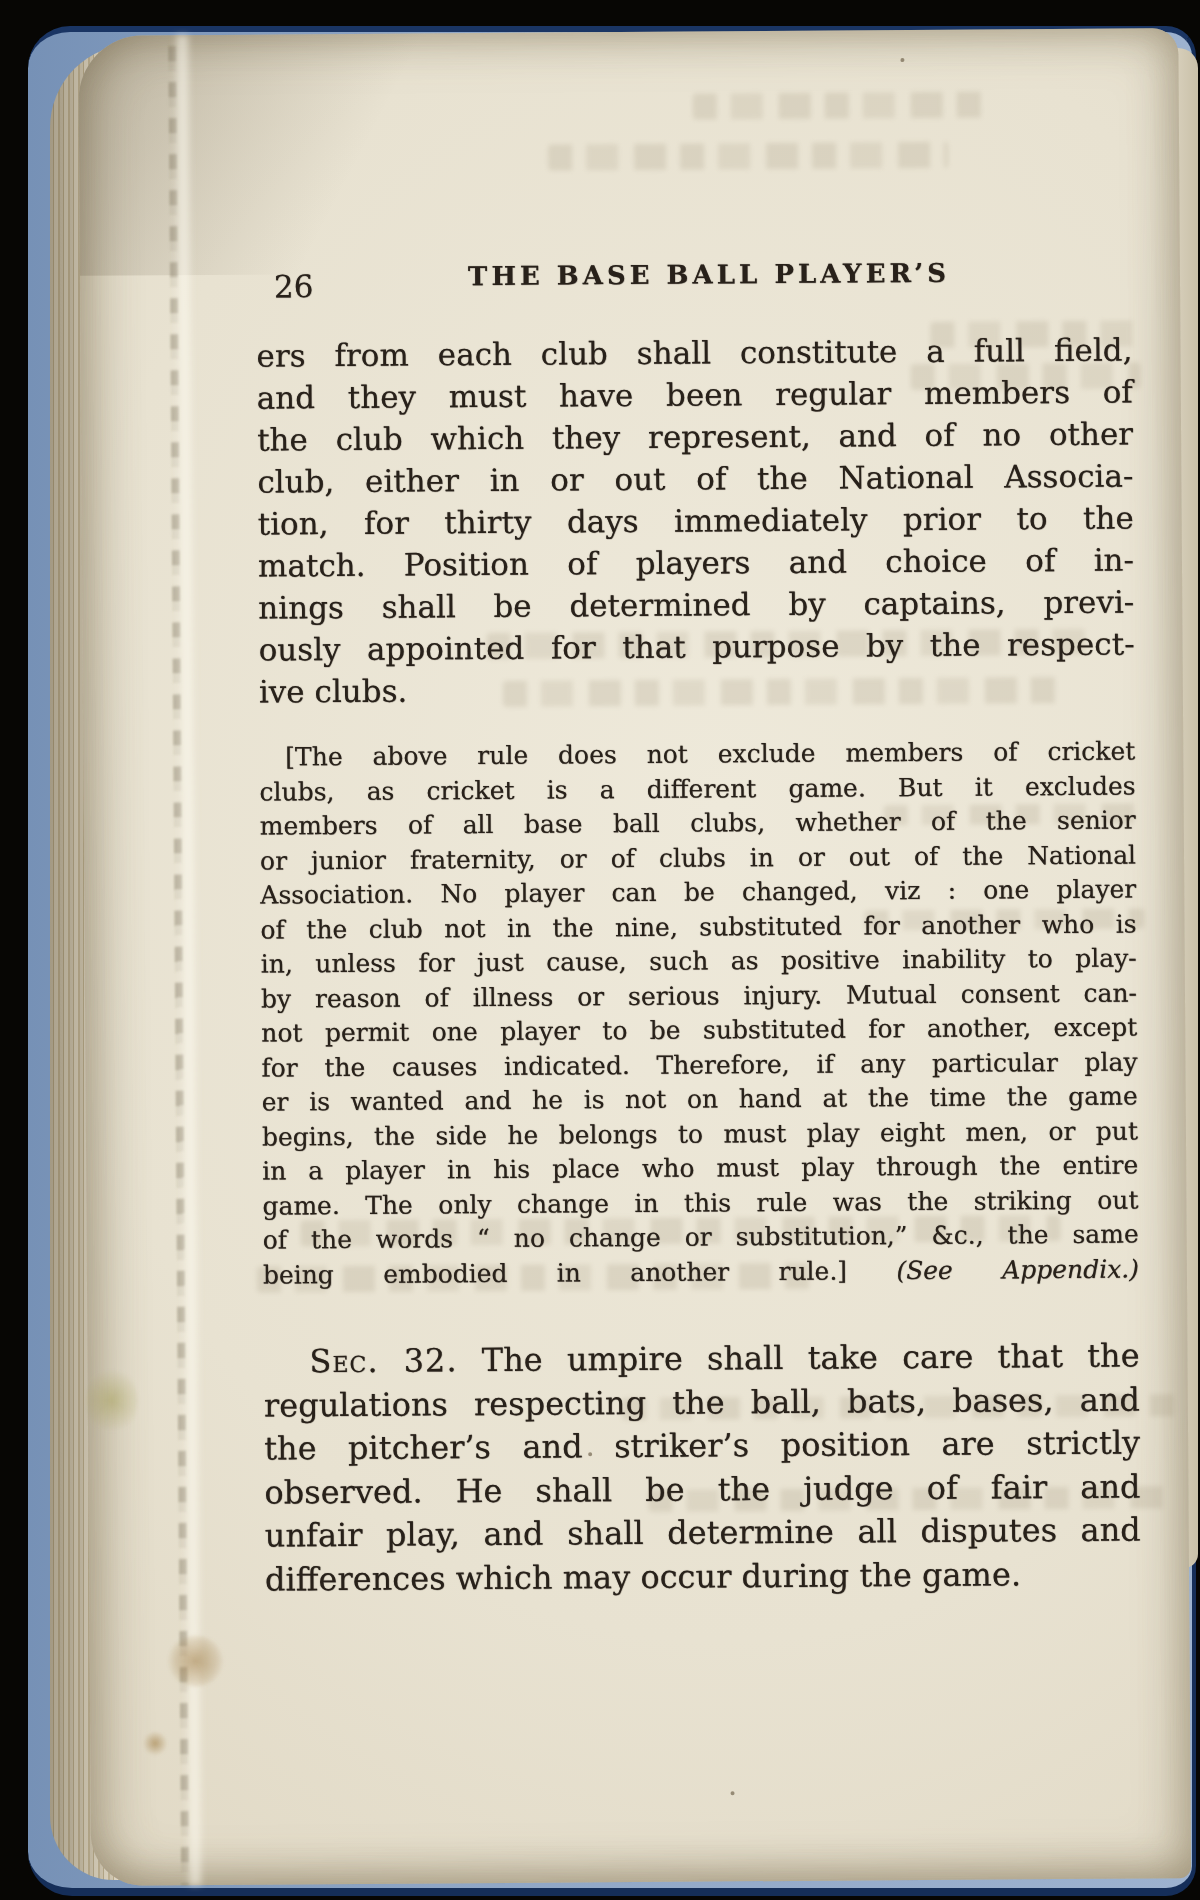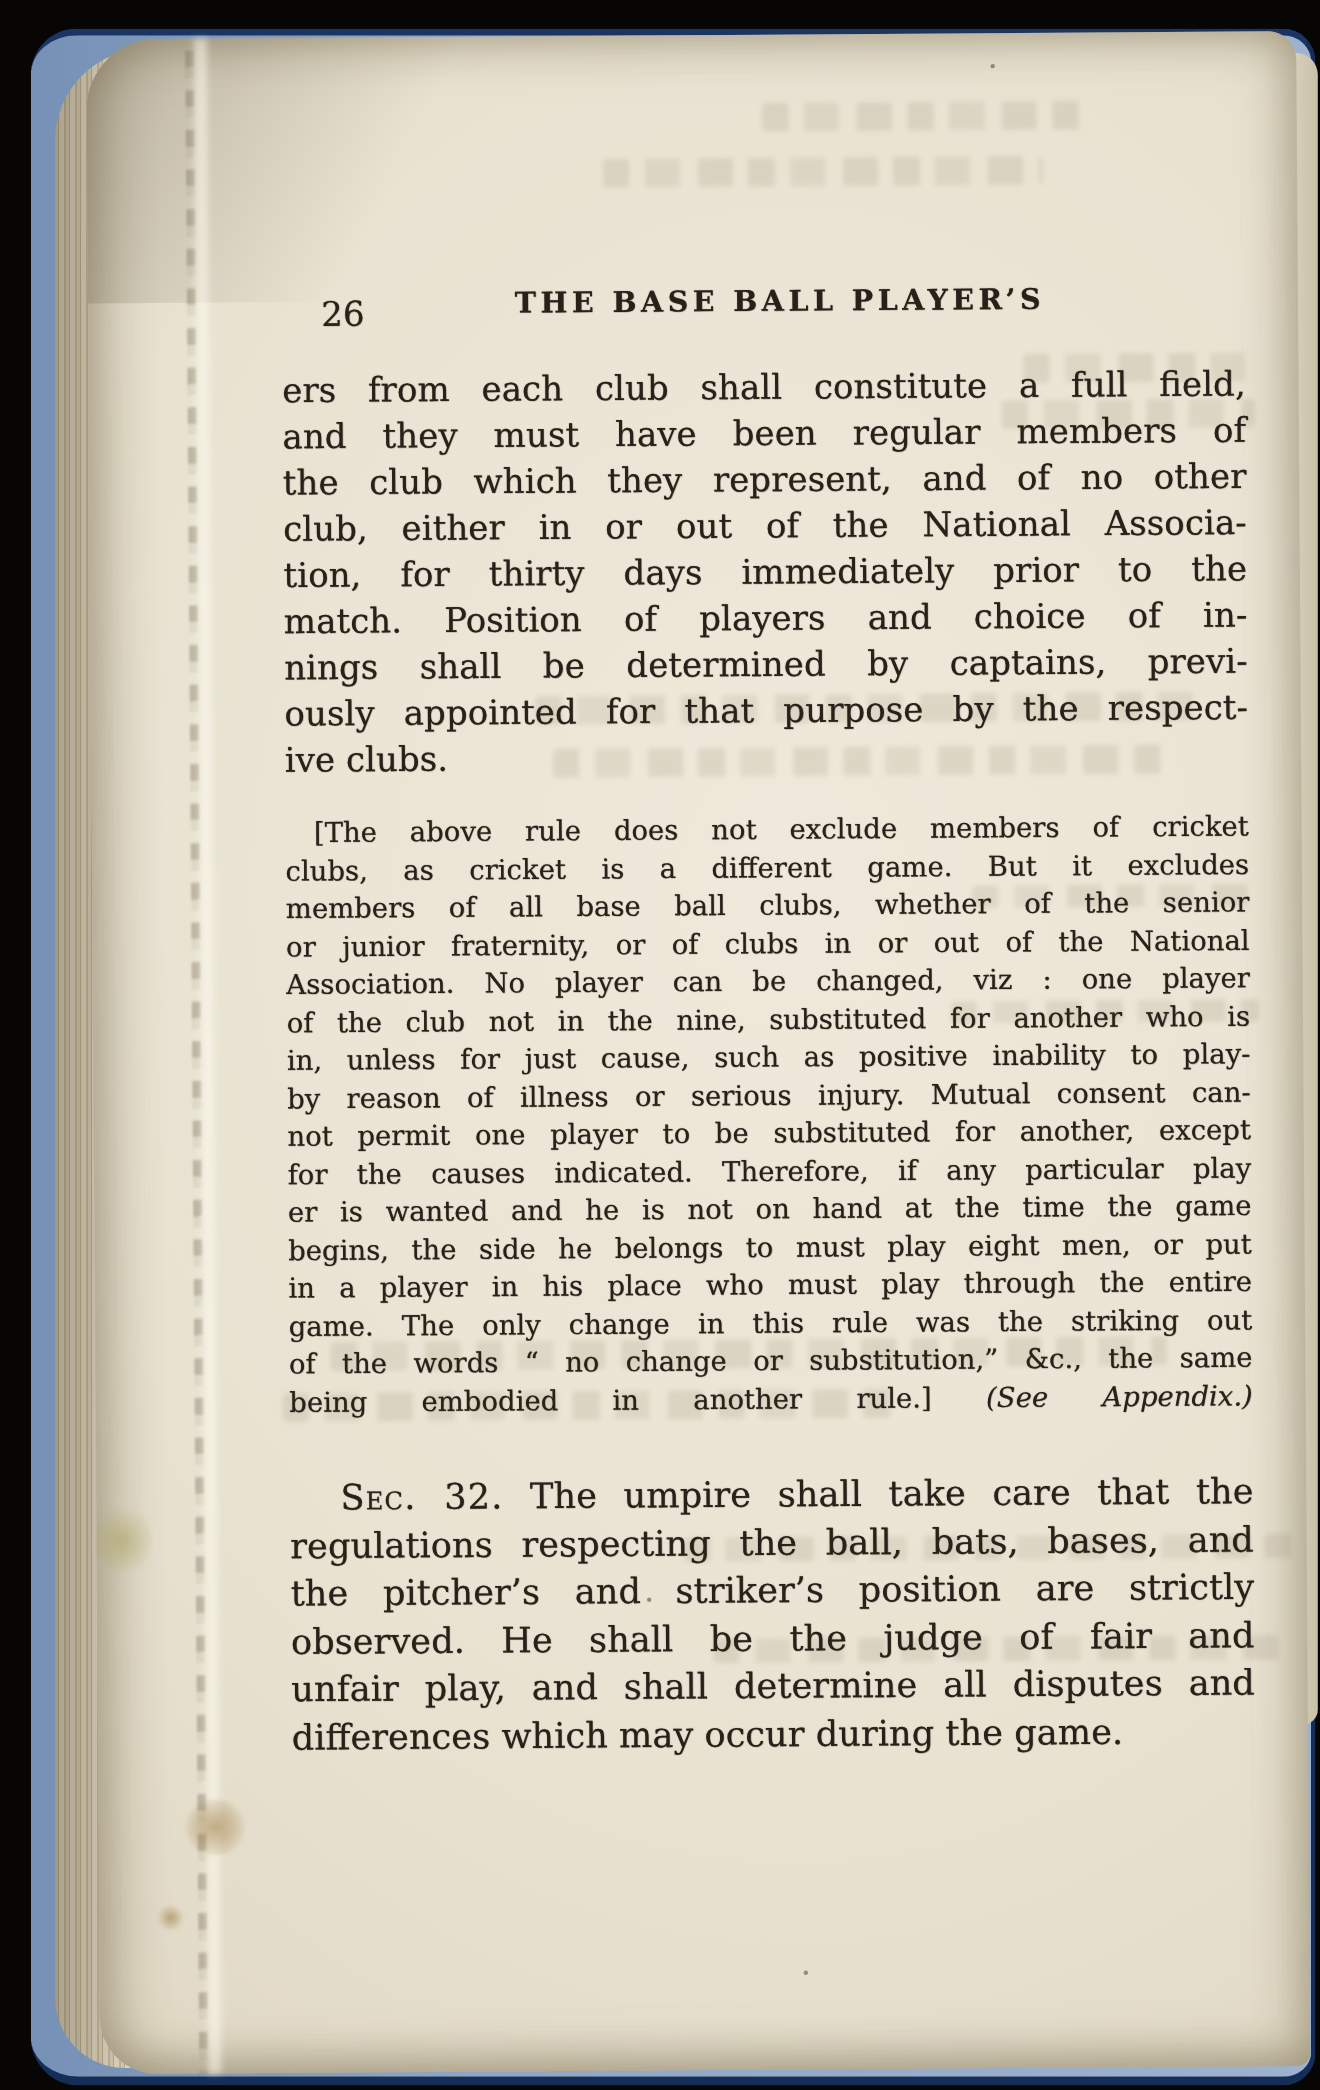--- a/index.html
+++ b/index.html
@@ -81,21 +81,21 @@
       rgba(139,126,98,.45) 38px 70px, rgba(139,126,98,0) 70px 86px,
       rgba(139,126,98,.55) 86px 118px, rgba(139,126,98,0) 118px 132px);
   }
   
   .textcol{
     position:absolute;left:176px;top:0;width:876px;
     color:#28211a;
     text-shadow:0 0 1px rgba(40,33,26,.55),.5px .5px 0 rgba(40,33,26,.22);
   }
   .header{position:absolute;top:228px;left:0;width:100%;height:40px;}
-  .pagenum{position:absolute;left:18px;top:6px;font-size:31px;margin-left:18px;}
+  .pagenum{position:absolute;left:18px;top:6px;font-size:31px;}
   .runtitle{
     position:absolute;left:0;top:0;width:100%;text-align:center;
     font-size:26px;font-weight:bold;letter-spacing:4px;
     padding-left:30px;box-sizing:border-box;
   }
   .para{position:absolute;left:0;width:100%;}
   .para1{top:300px;font-size:31px;line-height:42px;}
   .note {top:706px;font-size:25px;line-height:34.5px;}
   .sec32{top:1306px;font-size:32px;line-height:43.5px;}
   .line{text-align:justify;text-align-last:justify;text-justify:inter-word;white-space:normal;}

